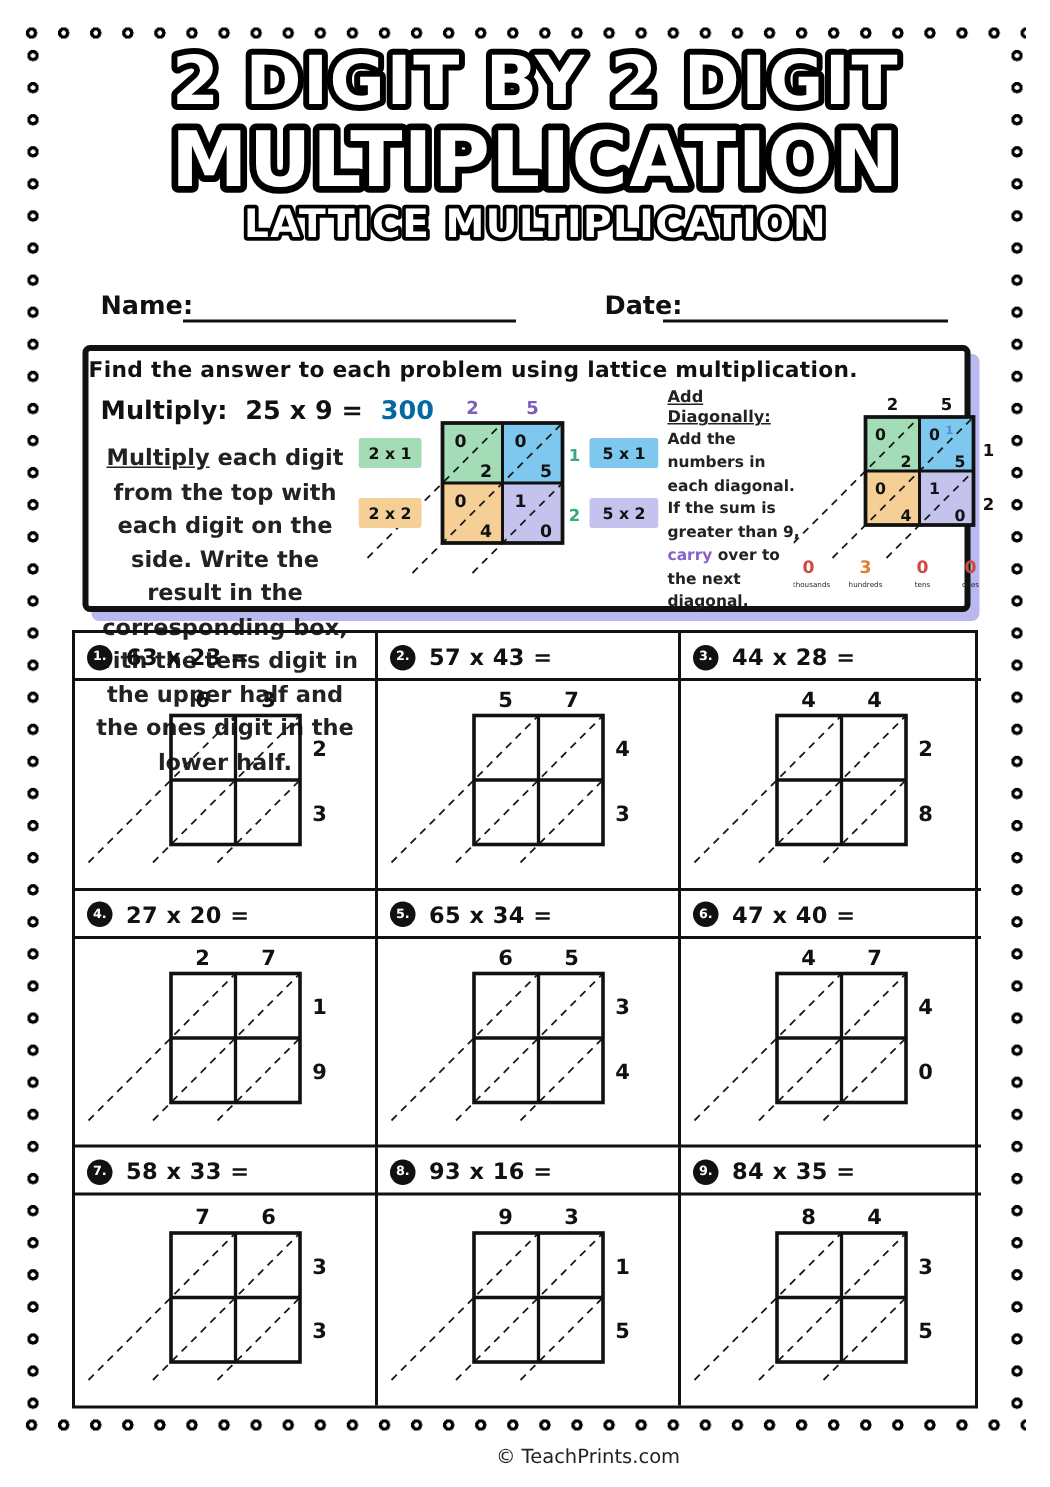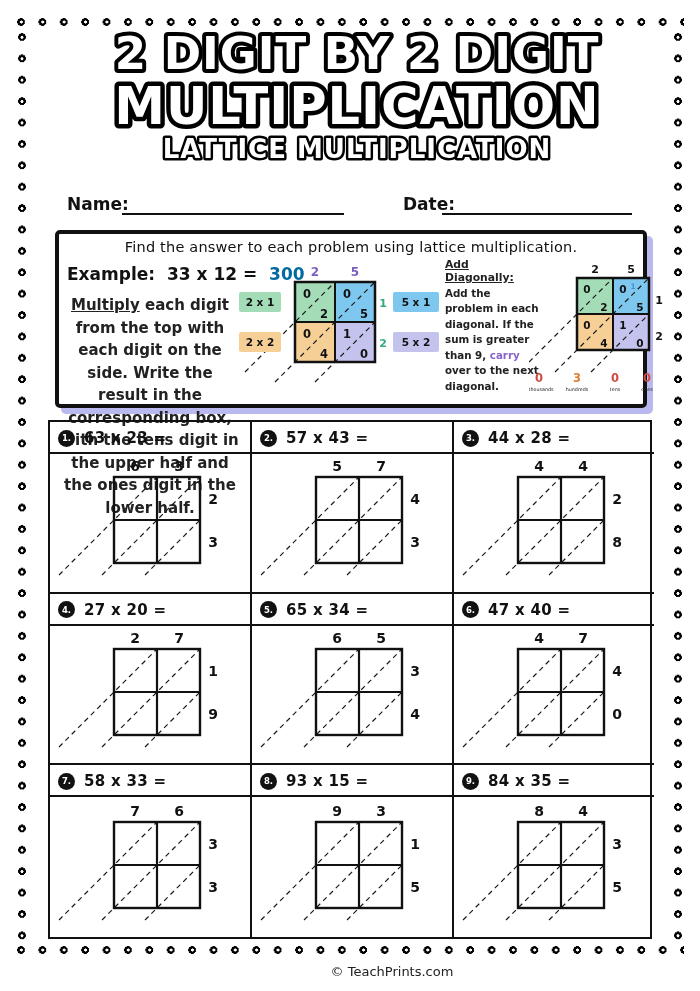--- a/index.html
+++ b/index.html
@@ -23,22 +23,22 @@
   .title-block text{font-family:"DejaVu Sans",sans-serif;font-weight:bold;fill:#fff;stroke:#000;paint-order:stroke;stroke-linejoin:round;}
 
   
   .namedate{position:absolute;top:194px;left:0;width:700px;font-size:17px;font-weight:bold;}
   .nd-label{position:absolute;top:0;}
   .nd-line{position:absolute;top:19px;border-bottom:2px solid #111;}
 
   
   .example{position:absolute;left:55px;top:230px;width:584px;height:170px;
     background:#fff;border:4px solid #111;border-radius:5px;box-shadow:6px 6px 0 0 #b9b9ef;}
-  .ex-instruction{position:absolute;top:5px;left:0;width:100%;text-align:center;
-    font-size:14.5px;font-weight:normal;letter-spacing:.2px;}
+  .ex-instruction{position:absolute;top:5px;left:0;width:100%;
+    font-size:14.5px;font-weight:bold;letter-spacing:.2px;}
   .ex-heading{position:absolute;top:30px;left:8px;font-size:17px;font-weight:bold;white-space:nowrap;}
   .ex-heading .ans{color:#0369a1;}
   .ex-para{position:absolute;top:60px;left:2px;width:178px;font-size:15px;line-height:1.5;
     text-align:center;font-weight:bold;color:#222;}
   .ex-para .uword{text-decoration:underline;}
   .ex-svg1{position:absolute;left:180px;top:26px;}
   .ex-addcol{position:absolute;left:386px;top:24px;width:96px;text-align:left;color:#222;}
   .ex-addhead{font-size:10.8px;font-weight:bold;text-decoration:underline;margin-bottom:2px;}
   .ex-addtext{font-size:10.3px;line-height:1.5;font-weight:bold;}
   .ex-addtext .carry{color:#8a63c9;}
@@ -91,22 +91,22 @@
     <span class="nd-label" style="left:67px;">Name:</span>
     <span class="nd-line" style="left:122px;width:222px;"></span>
     <span class="nd-label" style="left:388px;margin-left:15px;">Date:</span>
     <span class="nd-line" style="left:442px;width:190px;"></span>
   </div>
 
   <div class="example">
     <div class="ex-instruction">Find the answer to each problem using lattice multiplication.</div>
 
     <div class="ex-heading">
-      <span>Example:</span>&nbsp;
-      <span>33 x 12 =</span>&nbsp;
+      <span>Multiply:</span>&nbsp;
+      <span>25 x 9 =</span>&nbsp;
       <span class="ans">300</span>
     </div>
 
     <div class="ex-para"><span class="uword">Multiply</span><span> each digit from the top with each digit on the side. Write the result in the corresponding box, with the tens digit in the upper half and the ones digit in the lower half.</span></div>
 
     <svg class="ex-svg1" width="200" height="132" viewBox="0 0 200 132">
       <rect x="56" y="22" width="40" height="40" fill="#a5dcb8"></rect>
       <rect x="96" y="22" width="40" height="40" fill="#7ec8f0"></rect>
       <rect x="56" y="62" width="40" height="40" fill="#f5cf96"></rect>
       <rect x="96" y="62" width="40" height="40" fill="#c3c3ee"></rect>
@@ -133,21 +133,21 @@
       <text class="digit" x="108" y="38" text-anchor="middle" font-size="11.5">0</text>
       <text class="digit" x="125" y="58" text-anchor="middle" font-size="11.5">5</text>
       <text class="digit" x="68" y="78" text-anchor="middle" font-size="11.5">0</text>
       <text class="digit" x="85" y="98" text-anchor="middle" font-size="11.5">4</text>
       <text class="digit" x="108" y="78" text-anchor="middle" font-size="11.5">1</text>
       <text class="digit" x="125" y="98" text-anchor="middle" font-size="11.5">0</text>
     </svg>
 
     <div class="ex-addcol">
       <div class="ex-addhead">Add Diagonally:</div>
-      <div class="ex-addtext"><span>Add the problem in each diagonal. If the sum is greater than 9, </span><span class="carry">carry</span><span> over to the next diagonal.</span></div>
+      <div class="ex-addtext"><span>Add the numbers in each diagonal. If the sum is greater than 9, </span><span class="carry">carry</span><span> over to the next diagonal.</span></div>
     </div>
 
     <svg class="ex-svg2" width="150" height="140" viewBox="0 0 150 140">
       <rect x="48" y="18" width="36" height="36" fill="#a5dcb8"></rect>
       <rect x="84" y="18" width="36" height="36" fill="#7ec8f0"></rect>
       <rect x="48" y="54" width="36" height="36" fill="#f5cf96"></rect>
       <rect x="84" y="54" width="36" height="36" fill="#c3c3ee"></rect>
       <line class="diag" x1="0" y1="102" x2="84" y2="18"></line>
       <line class="diag" x1="26" y1="112" x2="120" y2="18"></line>
       <line class="diag" x1="62" y1="112" x2="120" y2="54"></line>
@@ -322,21 +322,21 @@
           <text class="digit" x="129" y="16" text-anchor="middle" font-size="14">6</text>
           <text class="digit" x="163" y="49" text-anchor="middle" font-size="14">3</text>
           <text class="digit" x="163" y="92" text-anchor="middle" font-size="14">3</text>
         </svg>
       </div>
     </div>
 
     <div class="cell">
       <div class="cell-header">
         <span class="badge">8.</span>
-        <span class="prob-label">93 x 15 =</span>
+        <span class="prob-label">93 x 16 =</span>
       </div>
       <div class="cell-body">
         <svg width="200" height="135" viewBox="0 0 200 135">
           <line class="diag" x1="9" y1="120" x2="107" y2="22"></line>
           <line class="diag" x1="52" y1="120" x2="150" y2="22"></line>
           <line class="diag" x1="95" y1="120" x2="150" y2="65"></line>
           <rect class="gridline" x="64" y="22" width="86" height="86" stroke-width="2.4"></rect>
           <line class="gridline" x1="107" y1="22" x2="107" y2="108" stroke-width="2.2"></line>
           <line class="gridline" x1="64" y1="65" x2="150" y2="65" stroke-width="2.2"></line>
           <text class="digit" x="85" y="16" text-anchor="middle" font-size="14">9</text>

